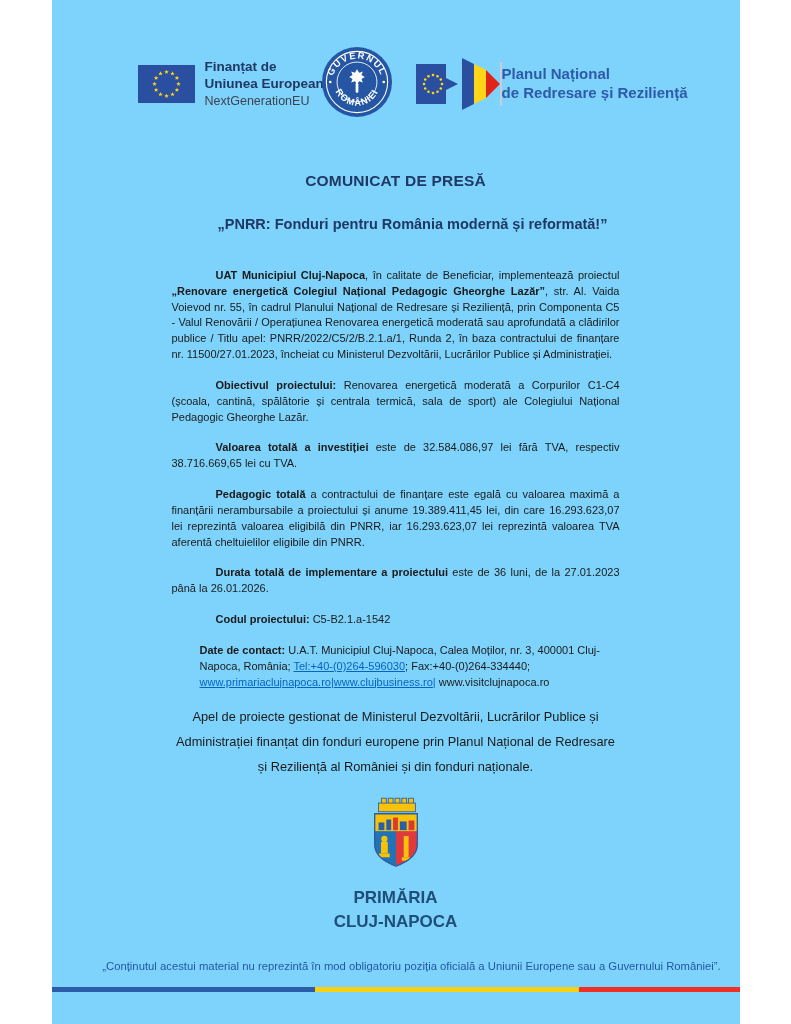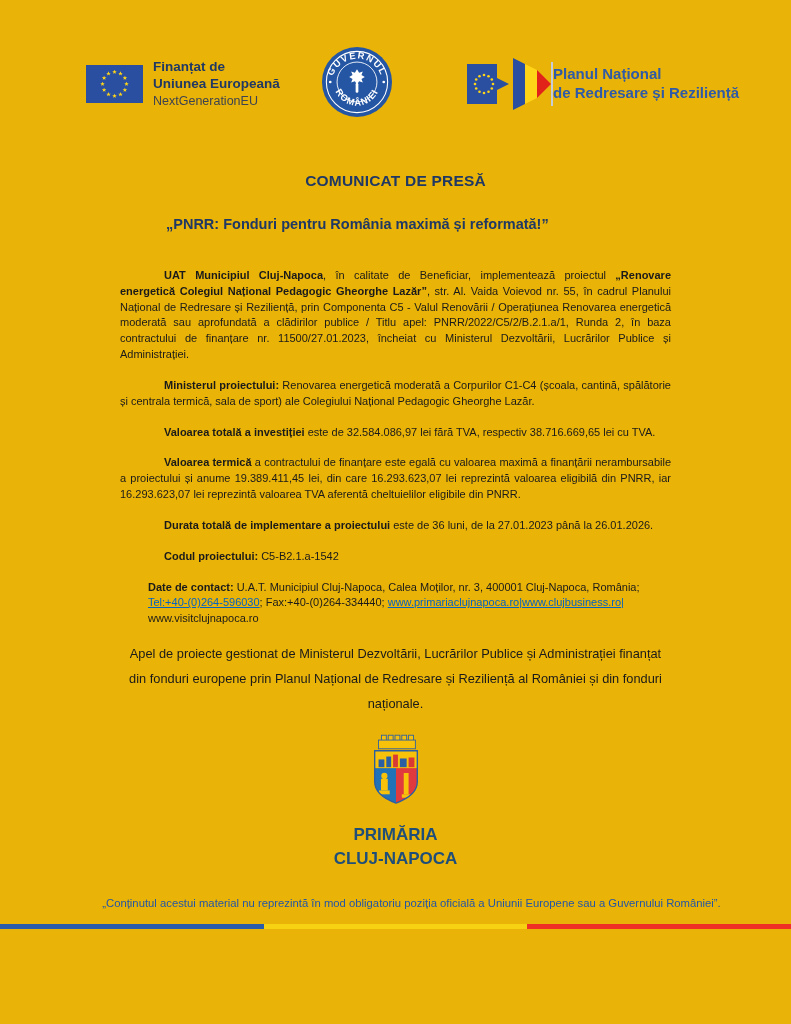--- a/index.html
+++ b/index.html
@@ -1,21 +1,21 @@
 <!DOCTYPE html>
 <html><head>
 <meta charset="utf-8">
 <style>
   * { box-sizing: border-box; margin: 0; padding: 0; }
   html,body { background:#fff; }
   .page {
     position: relative;
-    width: 791px; height: 1024px;
+    width: 688px; height: 1024px;
     margin: 0 auto;
-    background: #eab308;
+    background: #7dd3fc;
     font-family: "Liberation Sans", sans-serif;
     color: #1a1a1a;
     overflow: hidden;
   }
   
   .header {
     display: flex; align-items: center; justify-content: space-between;
     padding: 46px 52px 0 86px;
   }
   .eu-logo { display: flex; align-items: center; gap: 10px; }
@@ -146,26 +146,26 @@
       <div class="pnrr-sep"></div>
       <div class="pnrr-text">
         <div>Planul Național</div>
         <div>de Redresare și Reziliență</div>
       </div>
     </div>
   </div>
 
   <div class="main">
     <div class="title">COMUNICAT DE PRESĂ</div>
-    <div class="subtitle">„PNRR: Fonduri pentru România maximă și reformată!”</div>
+    <div class="subtitle">„PNRR: Fonduri pentru România modernă și reformată!”</div>
     <div class="press-body">
         <p class="indent"><span class="b">UAT Municipiul Cluj-Napoca</span><span>, în calitate de Beneficiar, implementează proiectul </span><span class="b">„Renovare energetică Colegiul Național Pedagogic Gheorghe Lazăr”</span><span>, str. Al. Vaida Voievod nr. 55, în cadrul Planului Național de Redresare și Reziliență, prin Componenta C5 - Valul Renovării / Operațiunea Renovarea energetică moderată sau aprofundată a clădirilor publice / Titlu apel: PNRR/2022/C5/2/B.2.1.a/1, Runda 2, în baza contractului de finanțare nr. 11500/27.01.2023, încheiat cu Ministerul Dezvoltării, Lucrărilor Publice și Administrației.</span></p>
-        <p class="indent"><span class="b">Ministerul proiectului:</span><span> Renovarea energetică moderată a Corpurilor C1-C4 (școala, cantină, spălătorie și centrala termică, sala de sport) ale Colegiului Național Pedagogic Gheorghe Lazăr.</span></p>
+        <p class="indent"><span class="b">Obiectivul proiectului:</span><span> Renovarea energetică moderată a Corpurilor C1-C4 (școala, cantină, spălătorie și centrala termică, sala de sport) ale Colegiului Național Pedagogic Gheorghe Lazăr.</span></p>
         <p class="indent"><span class="b">Valoarea totală a investiției</span><span> este de 32.584.086,97 lei fără TVA, respectiv 38.716.669,65 lei cu TVA.</span></p>
-        <p class="indent"><span class="b">Valoarea termică</span><span> a contractului de finanțare este egală cu valoarea maximă a finanțării nerambursabile a proiectului și anume 19.389.411,45 lei, din care 16.293.623,07 lei reprezintă valoarea eligibilă din PNRR, iar 16.293.623,07 lei reprezintă valoarea TVA aferentă cheltuielilor eligibile din PNRR.</span></p>
+        <p class="indent"><span class="b">Pedagogic totală</span><span> a contractului de finanțare este egală cu valoarea maximă a finanțării nerambursabile a proiectului și anume 19.389.411,45 lei, din care 16.293.623,07 lei reprezintă valoarea eligibilă din PNRR, iar 16.293.623,07 lei reprezintă valoarea TVA aferentă cheltuielilor eligibile din PNRR.</span></p>
         <p class="indent"><span class="b">Durata totală de implementare a proiectului</span><span> este de 36 luni, de la 27.01.2023 până la 26.01.2026.</span></p>
         <p class="indent"><span class="b">Codul proiectului:</span><span> C5-B2.1.a-1542</span></p>
         <p class="contact"><span class="b">Date de contact:</span><span> U.A.T. Municipiul Cluj-Napoca, Calea Moților, nr. 3, 400001 Cluj-Napoca, România; </span><a href="#">Tel:+40-(0)264-596030</a><span>; Fax:+40-(0)264-334440; </span><a href="#">www.primariaclujnapoca.ro</a><span class="pipe">|</span><a href="#">www.clujbusiness.ro</a><span class="pipe">|</span><span> www.visitclujnapoca.ro</span></p>
         <p class="center"><span>Apel de proiecte gestionat de Ministerul Dezvoltării, Lucrărilor Publice și Administrației finanțat din fonduri europene prin Planul Național de Redresare și Reziliență al României și din fonduri naționale.</span></p>
       </div>
   </div>
 
   <div class="coa-wrap">
     <svg width="62" height="82" viewBox="0 0 64 84">
       <g stroke="#2b5fa3" stroke-width="0.9" fill="#F9C20A">

